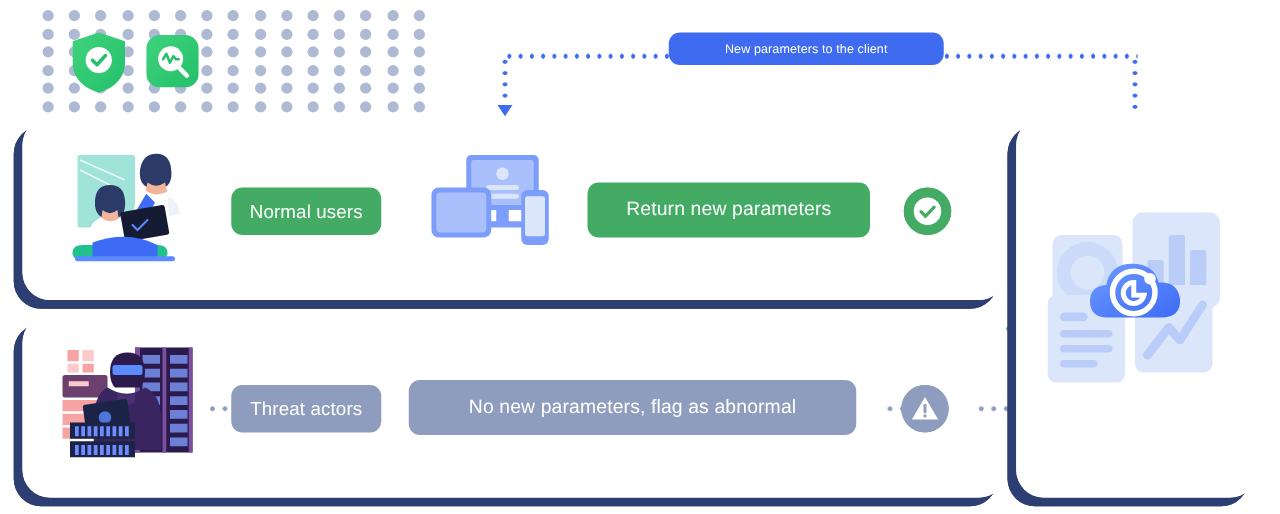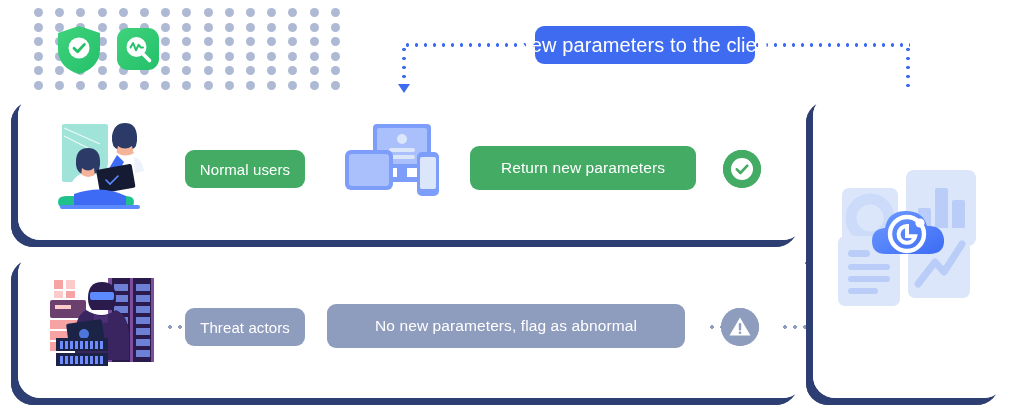--- a/index.html
+++ b/index.html
@@ -26,21 +26,21 @@
   .pill{position:absolute;display:flex;align-items:center;justify-content:center;
         border-radius:9px;color:#ffffff;font-size:15px;letter-spacing:.1px;white-space:nowrap;}
   .pill.green{background:#43ab63;}
   .pill.slate{background:#8e9cbd;}
   .pill.blue{background:#3f6bf0;}
 
   #pill-normal{left:185px;top:150px;width:120px;height:38px;}
   #pill-return{left:470px;top:146px;width:226px;height:44px;font-size:15.5px;}
   #pill-threat{left:185px;top:308px;width:120px;height:38px;}
   #pill-noparams{left:327px;top:304px;width:358px;height:44px;font-size:15.5px;}
-  #pill-newparams{left:535px;top:26px;width:220px;height:38px;font-size:20px;}
+  #pill-newparams{left:535px;top:26px;width:220px;height:26px;font-size:10px;}
 
   
   .status-circle{position:absolute;width:38px;height:38px;border-radius:50%;
         display:flex;align-items:center;justify-content:center;}
   #status-ok{left:723px;top:150px;background:#43ab63;}
   #status-warn{left:721px;top:308px;background:#8e9cbd;}
 
   
   .dots-h{position:absolute;height:4px;
      background-image:radial-gradient(circle,currentColor 1.7px,transparent 1.9px);

